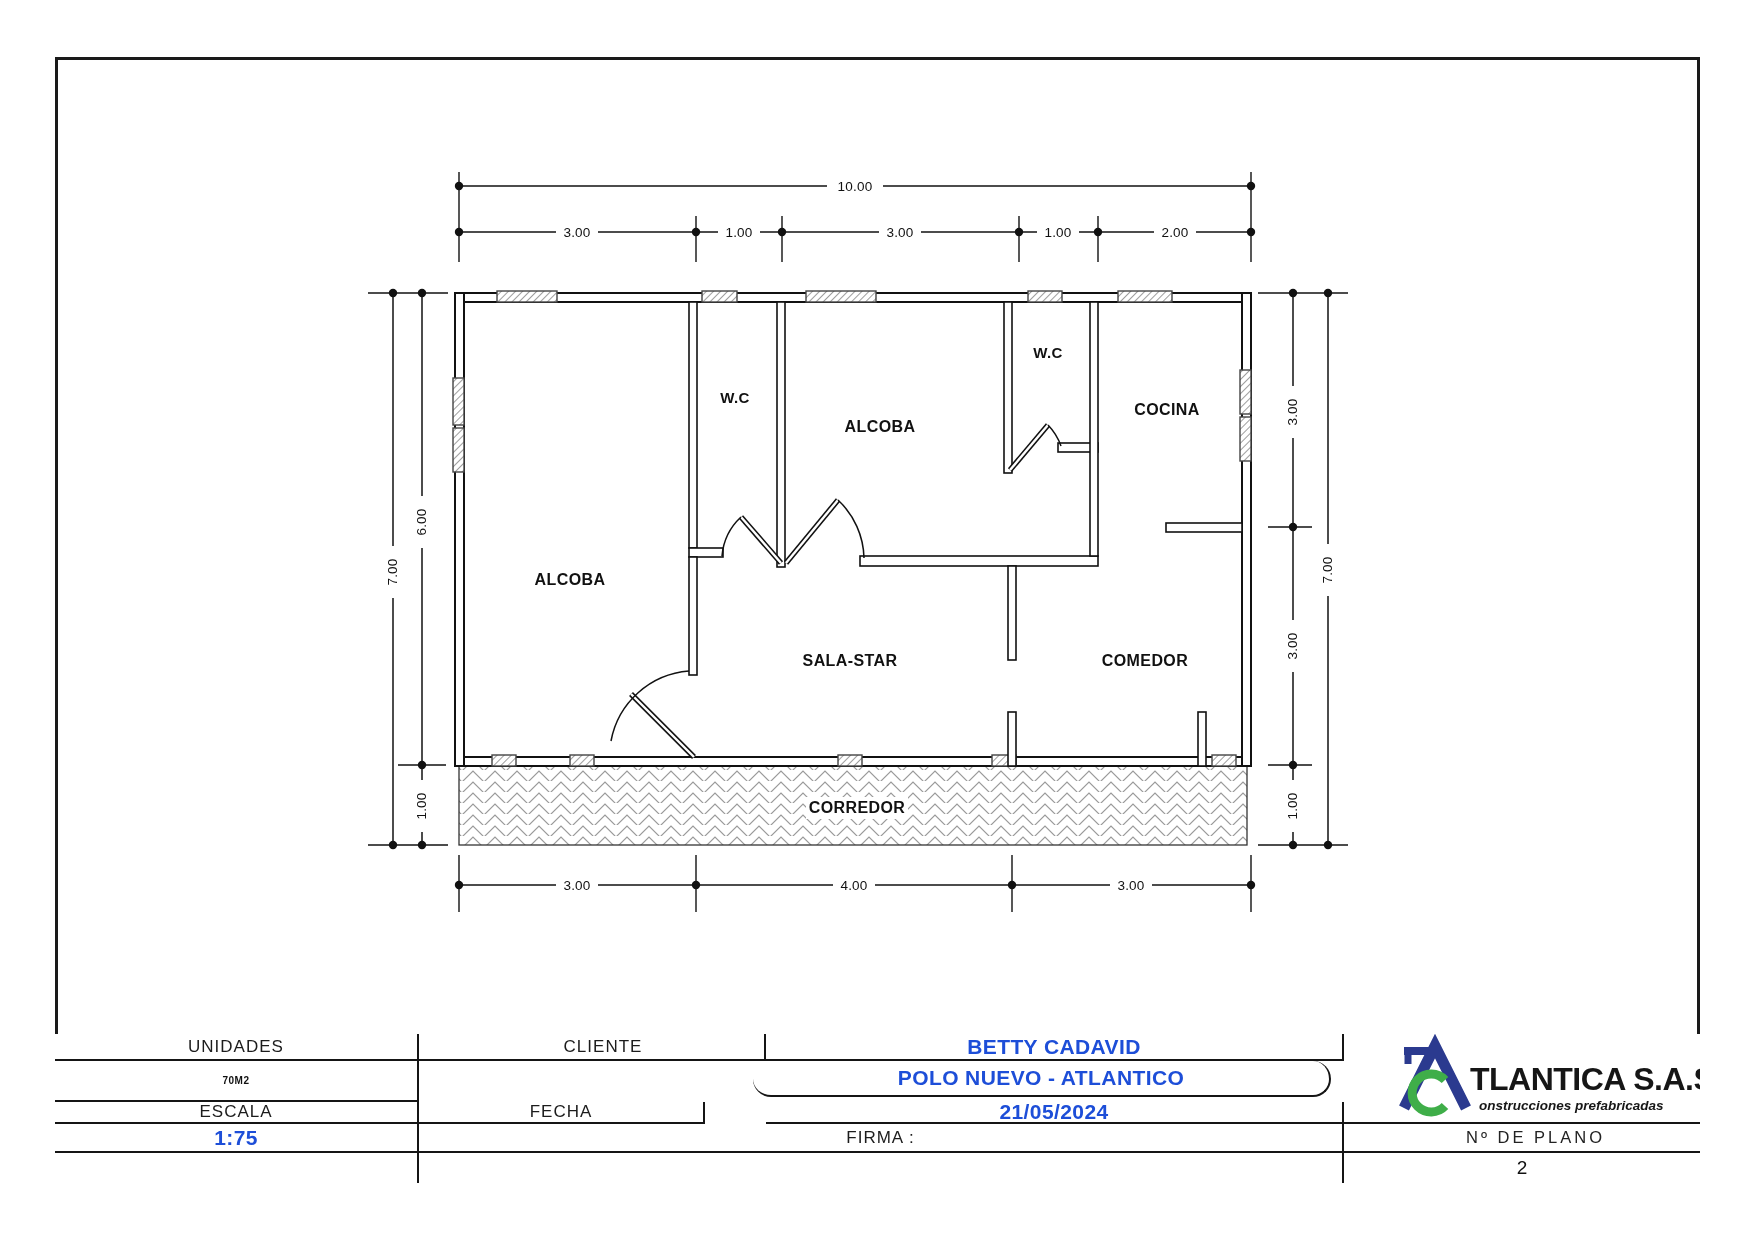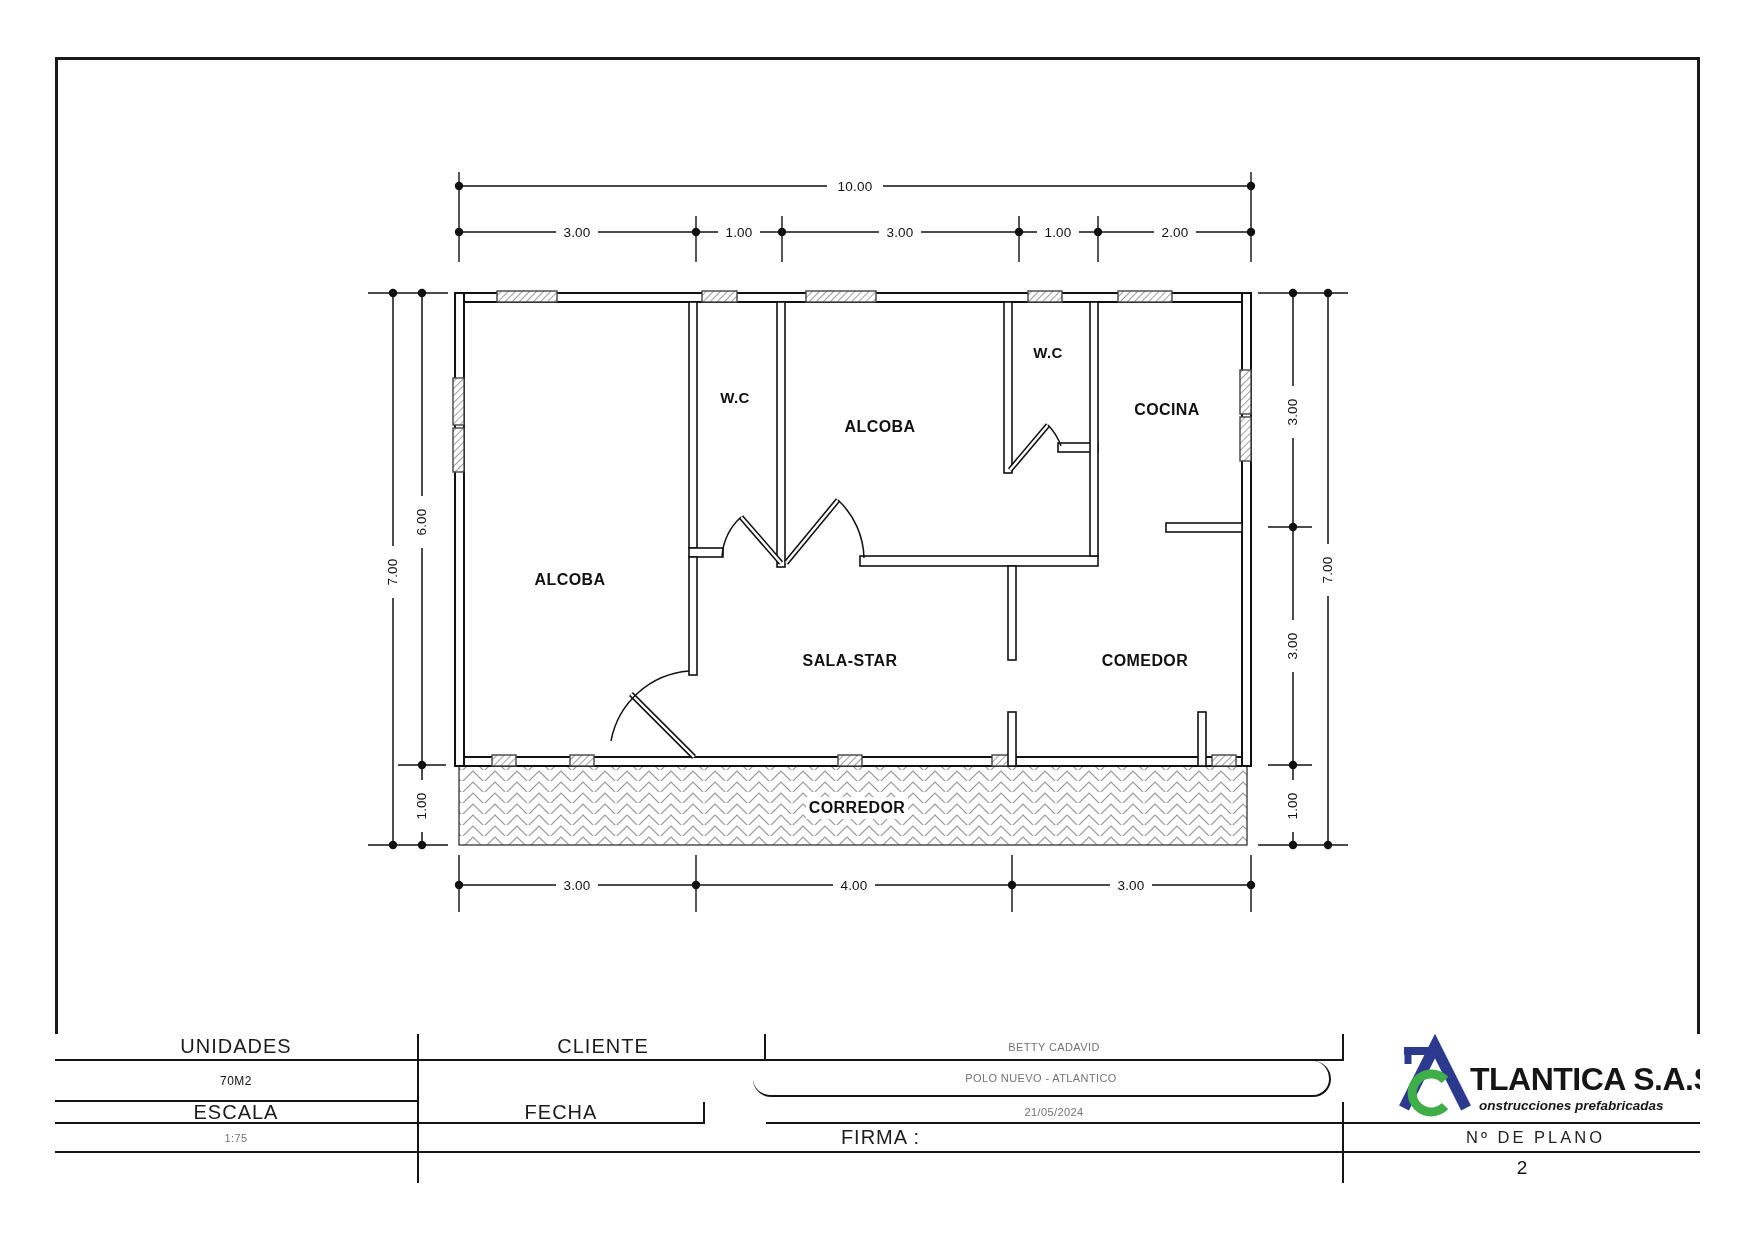--- a/index.html
+++ b/index.html
@@ -13,23 +13,23 @@
   .wctxt{font-size:15px;font-weight:700;fill:#111;letter-spacing:.4px;}
 
   
   #tblock{position:absolute;left:55px;top:1034px;width:1645px;height:149px;}
   .cell{position:absolute;box-sizing:border-box;border-right:2px solid #151515;
         border-bottom:2px solid #151515;display:flex;align-items:center;justify-content:center;
         background:#fff;}
   .cell.last{border-right:none;}
   .cell.bottomrow{border-bottom:none;}
   #tblock-top{position:absolute;left:0;top:0;width:100%;height:0;border-top:2px solid #151515;}
-  .lbl{font-size:20px;letter-spacing:1px;color:#1c1c1c;font-weight:400;}
-  .val{font-size:11px;letter-spacing:.4px;color:#737373;font-weight:400;}
-  .val-strong{font-size:12px;font-weight:400;letter-spacing:.5px;}
+  .lbl{font-size:17px;letter-spacing:1px;color:#1c1c1c;font-weight:400;}
+  .val{font-size:21px;letter-spacing:.4px;color:#1d4ed8;font-weight:700;}
+  .val-strong{font-size:10px;font-weight:700;letter-spacing:.5px;}
   .plano-lbl{font-size:16.5px;letter-spacing:3px;color:#222;margin-left:27px;}
   .plano-val{font-size:19px;font-weight:400;}
 </style>
 </head>
 <body>
 
 <div id="canvas">
   <div id="page-border"></div>
 
   

